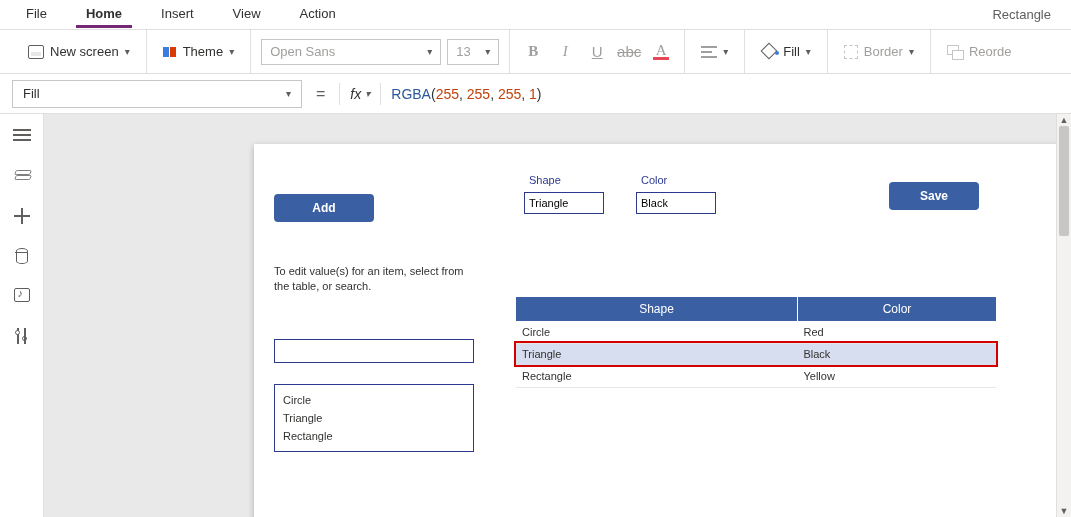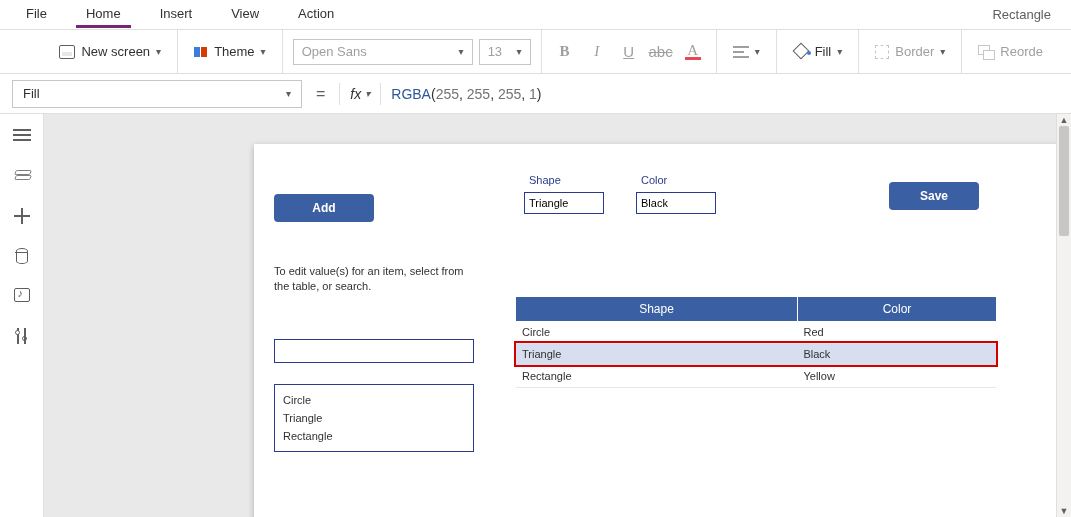--- a/index.html
+++ b/index.html
@@ -2,25 +2,25 @@
 <html><head>
 <meta charset="utf-8">
 <style>
   * { box-sizing: border-box; margin: 0; padding: 0; font-family: "Segoe UI", Arial, sans-serif; }
   body { width: 1071px; height: 517px; background: #fff; overflow: hidden; font-size: 13px; color: #323130; position: relative; }
 
   
   .menubar { height: 30px; border-bottom: 1px solid #e1dfdd; display: flex; align-items: center; padding: 0 16px; justify-content: space-between; }
   .menubar-left { display: flex; gap: 19px; }
   .menu-item { padding: 4px 10px; font-size: 13px; cursor: pointer; }
-  .menu-item.active { border-bottom: 3px solid #742774; font-weight: 400; }
+  .menu-item.active { border-bottom: 3px solid #742774; font-weight: 700; }
   .brand { font-size: 13px; color: #605e5c; padding-right: 4px; }
 
   
-  .ribbon { height: 44px; border-bottom: 1px solid #e1dfdd; display: flex; align-items: center; padding: 0 12px; gap: 0; justify-content: flex-end; }
+  .ribbon { height: 44px; border-bottom: 1px solid #e1dfdd; display: flex; align-items: center; padding: 0 12px; gap: 0; }
   .ribbon-group { display: flex; align-items: center; height: 100%; padding: 0 10px; border-right: 1px solid #e1dfdd; gap: 6px; }
   .ribbon-group:last-child { border-right: none; }
   .ribbon-btn { display: flex; align-items: center; gap: 6px; padding: 4px 6px; font-size: 13px; color: #323130; cursor: pointer; }
   .ribbon-btn.dim { color: #a19f9d; }
   .chev { font-size: 10px; color: #605e5c; }
   .icon-box { width: 16px; height: 14px; border: 1.5px solid #605e5c; border-radius: 2px; position: relative; }
   .icon-box::after { content:""; position:absolute; left:2px; right:2px; bottom:2px; height:4px; background:#605e5c; opacity:.15; }
   .theme-icon { width:14px; height:14px; position:relative; }
   .theme-icon::before { content:""; position:absolute; left:0; top:2px; width:6px; height:10px; background:#3a7de0; }
   .theme-icon::after { content:""; position:absolute; left:7px; top:2px; width:6px; height:10px; background:#d83b01; }
@@ -48,21 +48,21 @@
   .reorder-icon::after { left:5px; top:5px; background:#fff; }
 
   
   .fxbar { height: 40px; border-bottom: 1px solid #e1dfdd; display:flex; align-items:center; padding: 6px 12px; gap:10px; }
   .prop-dd { border:1px solid #c8c6c4; height:28px; width:290px; display:flex; align-items:center; justify-content:space-between; padding:0 10px; font-size:13px; background:#fff; }
   .eq { font-size:16px; color:#605e5c; padding:0 4px; }
   .fx { font-style:italic; font-family:Georgia,serif; font-size:14px; color:#323130; display:flex; align-items:center; gap:4px; }
   .fx .chev { font-size:10px; }
   .formula { font-family: Consolas, monospace; font-size:14px; flex:1; white-space:pre; }
   .fn { color:#2b579a; }
-  .num { color:#737373; }
+  .num { color:#c2410c; }
   .pn { color:#333; }
 
   
   .main { display:flex; height: calc(517px - 30px - 44px - 40px); }
   .leftrail { width:44px; border-right:1px solid #e1dfdd; display:flex; flex-direction:column; align-items:center; padding-top:14px; gap:26px; }
   .rail-icon { width:18px; height:14px; position:relative; cursor:pointer; }
   .ham span { position:absolute; left:0; right:0; height:2px; background:#605e5c; }
   .ham span:nth-child(1){top:1px;} .ham span:nth-child(2){top:6px;} .ham span:nth-child(3){top:11px;}
   .layers::before, .layers::after { content:""; position:absolute; left:2px; width:14px; height:7px; border:1.5px solid #605e5c; transform:skewX(-20deg) scaleY(.5) rotate(0deg); border-radius:2px; }
   .layers::before { top:0; } .layers::after { top:5px; }

